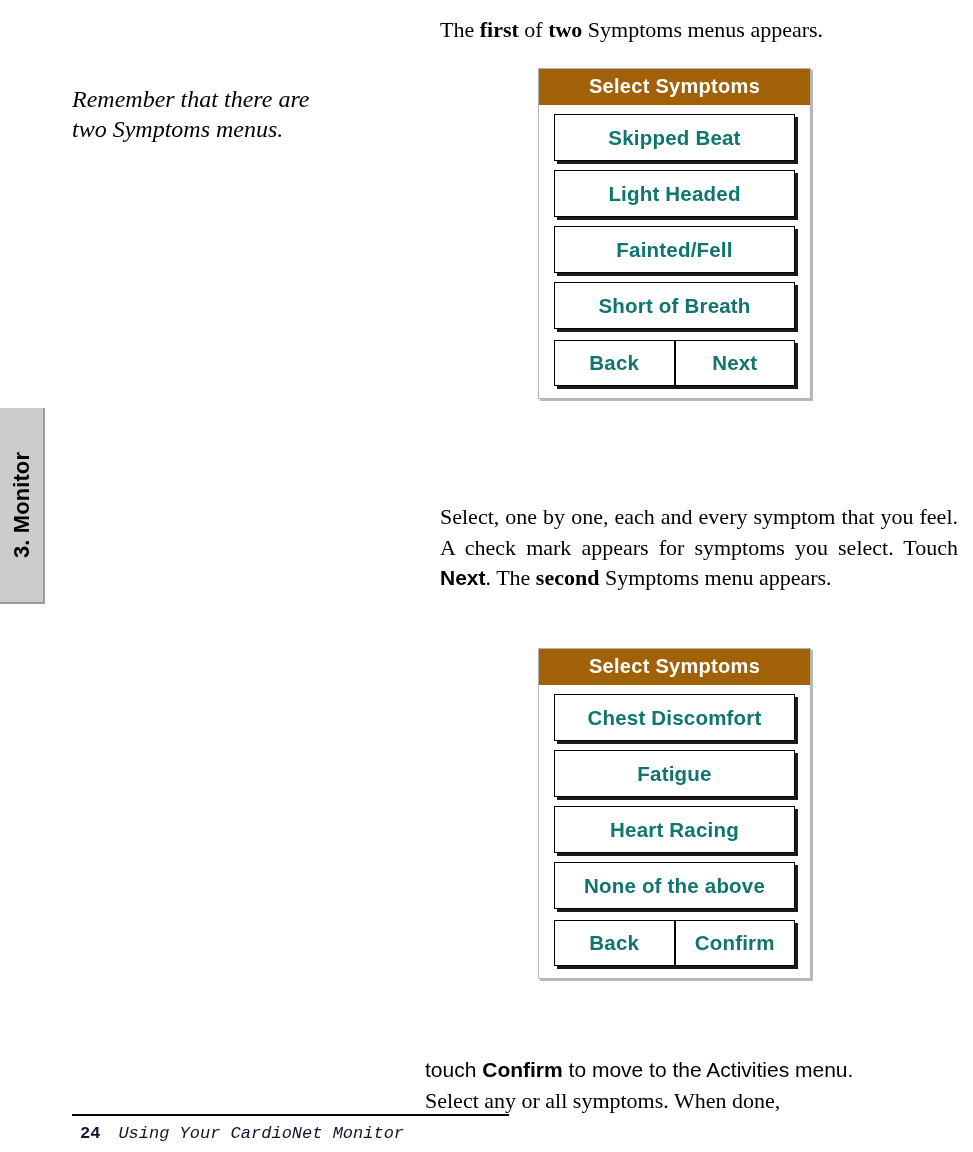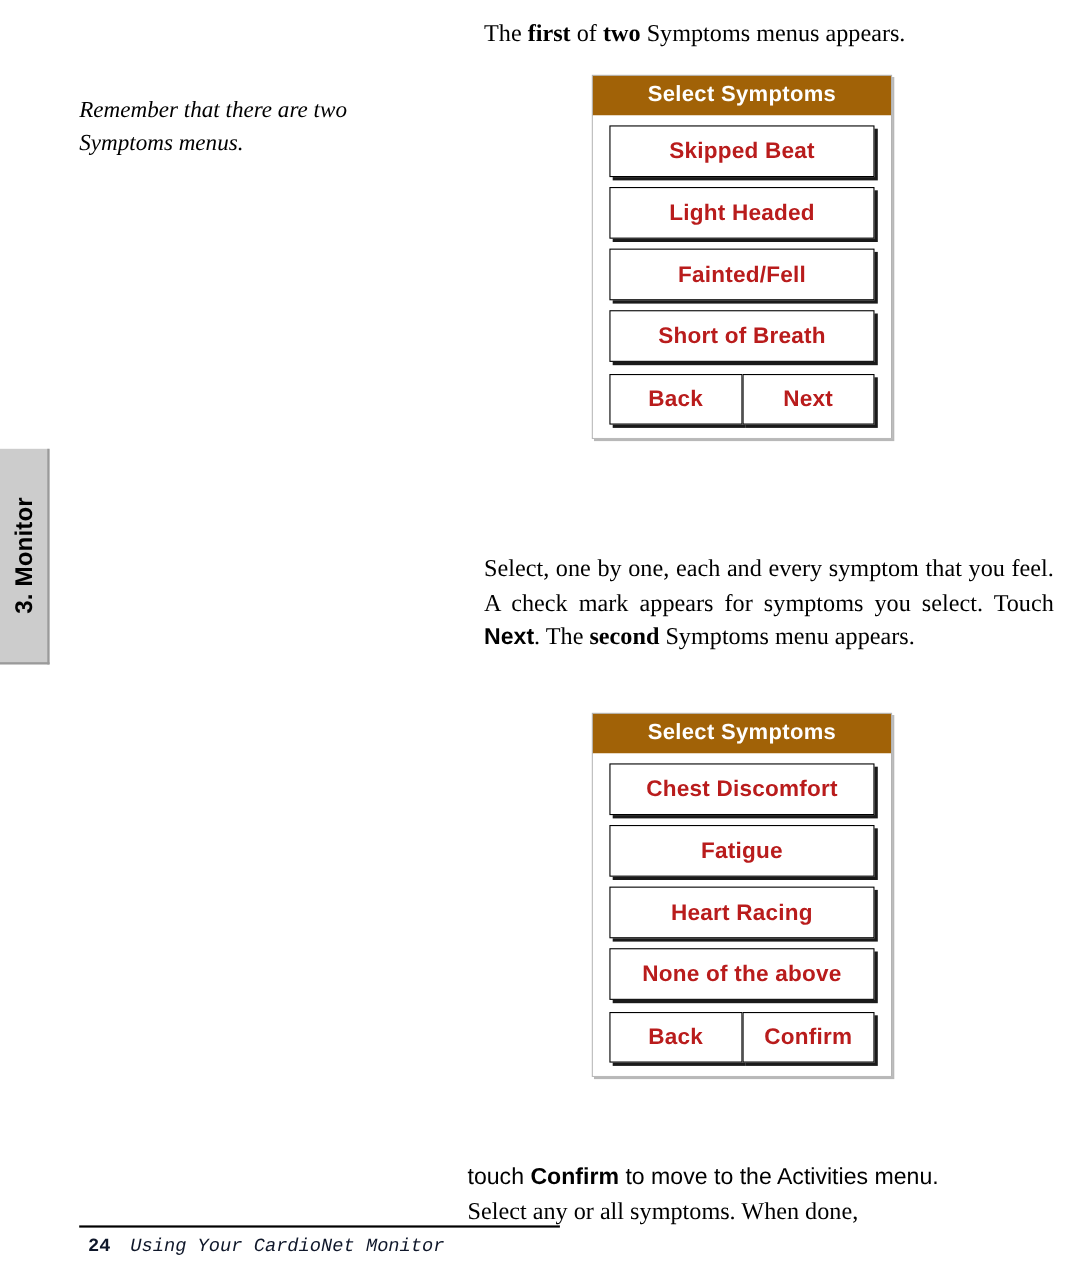--- a/index.html
+++ b/index.html
@@ -50,21 +50,21 @@
   }
 
   
   .margin-note {
     position: absolute;
     left: 72px;
     top: 84px;
     width: 250px;
     font-family: "Liberation Serif", serif;
     font-style: italic;
-    font-size: 21px;
+    font-size: 24px;
     line-height: 30px;
     color: #000000;
   }
   .para {
     font-family: "Liberation Serif", serif;
     font-size: 22px;
     line-height: 30.5px;
     color: #000000;
     margin: 15px;
   }
@@ -115,21 +115,21 @@
     background: #ffffff;
     border: 1px solid #000000;
     box-shadow: 3px 3px 0 0 #1a1a1a;
     margin: 0 3px 9px 3px;
     height: 47px;
     line-height: 45px;
     text-align: center;
     font-family: "Liberation Sans", sans-serif;
     font-weight: bold;
     font-size: 20.5px;
-    color: #b91c1c;
+    color: #0f766e;
     letter-spacing: 0.2px;
   }
   .dev-btn.last-symptom { margin-bottom: 11px; }
   .dev-footer-row {
     display: flex;
     justify-content: space-between;
     padding: 0 3px;
   }
   .dev-footer-row .dev-btn {
     width: 130px;

